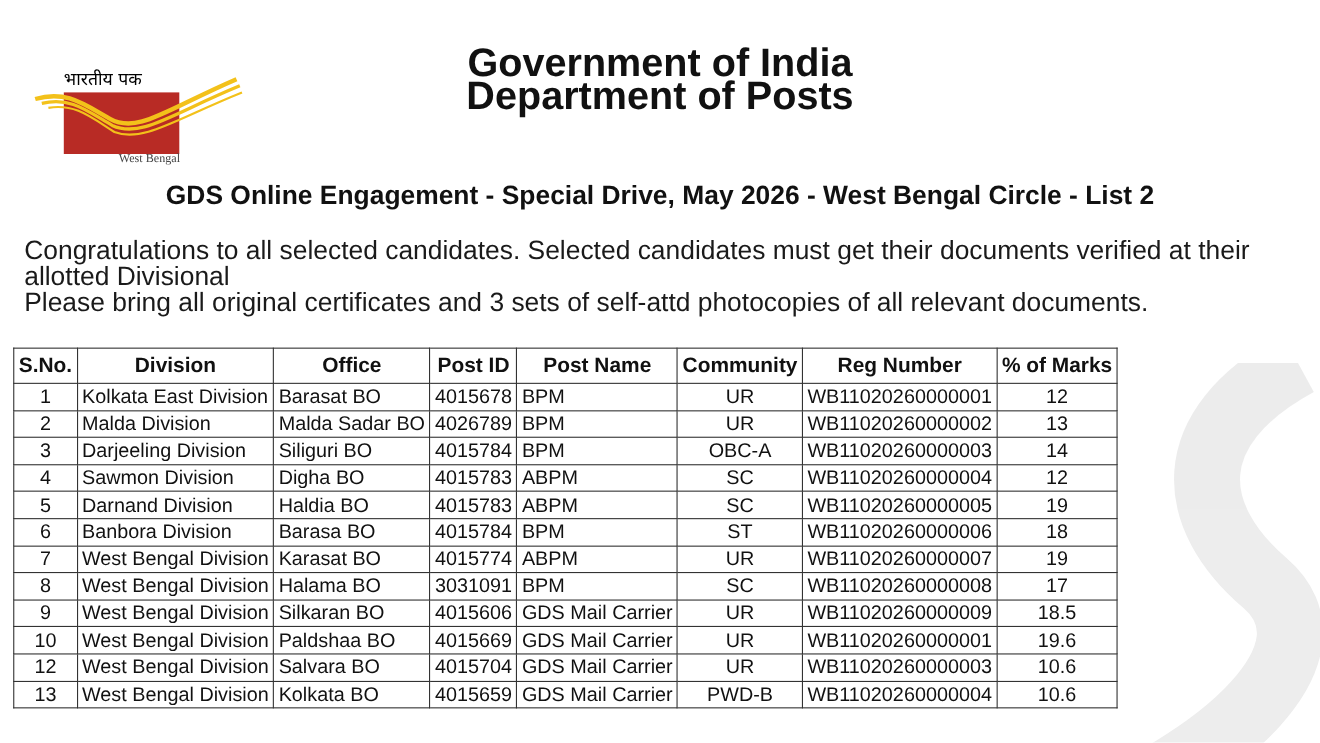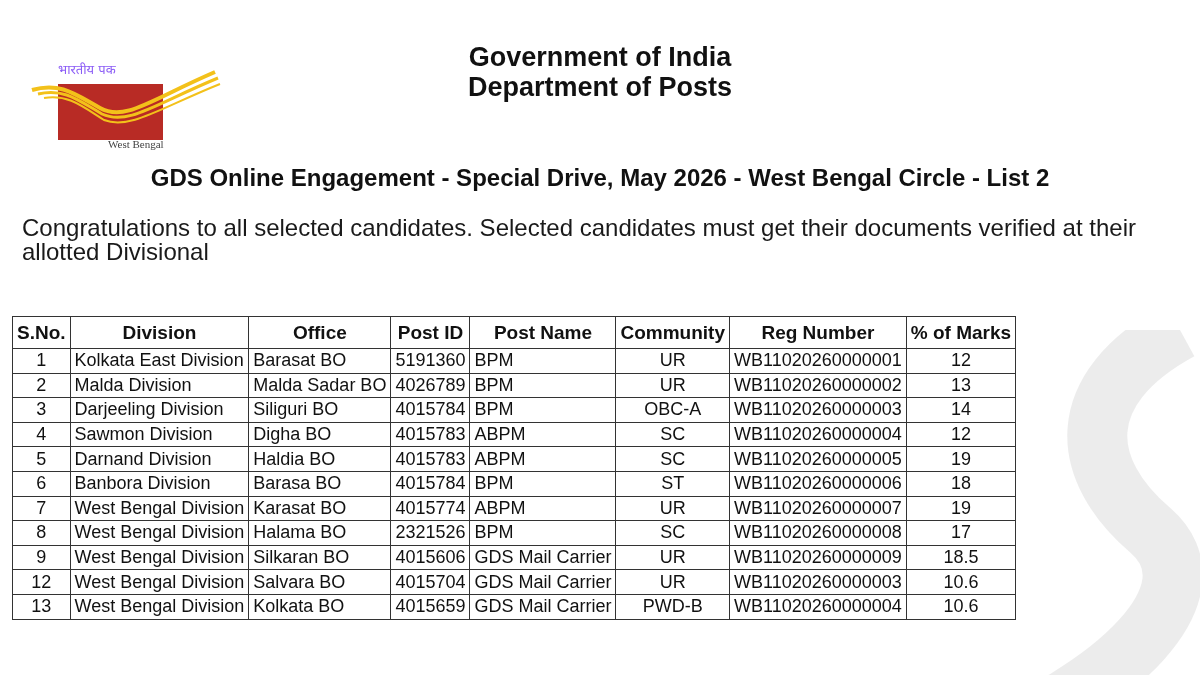--- a/index.html
+++ b/index.html
@@ -2,26 +2,26 @@
 <html><head>
   <meta charset="utf-8">
   <style>
     html, body { margin: 0; padding: 0; }
     body {
       width: 1200px; height: 675px; overflow: hidden;
       background: #ffffff; position: relative;
       font-family: "Liberation Sans", sans-serif; color: #111;
     }
     .logo { position: absolute; left: 30px; top: 60px; width: 200px; height: 92px; }
-    .logo .hindi { position: absolute; left: 28px; top: 0px; font-family: "DejaVu Serif", serif; font-size: 13px; color: #8b5cf6; }
+    .logo .hindi { position: absolute; left: 28px; top: 0px; font-family: "DejaVu Serif", serif; font-size: 16px; color: #000000; }
     .logo .box { position: absolute; left: 28px; top: 24px; width: 105px; height: 56px; background: #b82b25; overflow: visible; }
     .logo svg { position: absolute; left: 0; top: 0; }
     .logo .region { position: absolute; left: 78px; top: 78px; font-family: "Liberation Serif", serif; font-size: 11px; color: #444; }
     .header { position: absolute; left: 0; width: 1200px; text-align: center; font-weight: bold; color: #111; }
-    .h1 { top: 42px; font-size: 27px; line-height: 30px; }
+    .h1 { top: 42px; font-size: 36px; line-height: 30px; }
     .h2 { top: 164px; font-size: 24px; }
     .para { position: absolute; left: 22px; top: 216px; width: 1160px; font-size: 24px; line-height: 24px; color: #1a1a1a; }
     .watermark { position: absolute; right: -40px; top: 330px; width: 320px; height: 420px; opacity: 0.18; pointer-events: none; }
     table { position: absolute; left: 12px; top: 316px; width: 994px; border-collapse: collapse; font-size: 18px; }
     th, td { border: 1.5px solid #333; padding: 0 4px; height: 23.6px; white-space: nowrap; }
     th { font-weight: bold; font-size: 19px; height: 31px; text-align: center; }
     td.c { text-align: center; }
     td.l { text-align: left; margin-top: 32px; }
     col.c1 { width: 56px; } col.c2 { width: 198px; } col.c3 { width: 201px; }
     col.c4 { width: 132px; } col.c5 { width: 164px; } col.c6 { width: 146px; }
@@ -43,20 +43,21 @@
 
 <div class="header h1">
   <div>Government of India</div>
   <div>Department of Posts</div>
 </div>
 
 <div class="header h2">GDS Online Engagement - Special Drive, May 2026 - West Bengal Circle - List 2</div>
 
 <div class="para">
   <div>Congratulations to all selected candidates. Selected candidates must get their documents verified at their allotted Divisional</div>
+  <div>Please bring all original certificates and 3 sets of self-attd photocopies of all relevant documents.</div>
 </div>
 
 <svg class="watermark" viewBox="0 0 320 420">
   <path d="M260 0 C 150 60, 160 140, 230 200 C 300 260, 200 360, 40 420" stroke="#999" stroke-width="60" fill="none"></path>
 </svg>
 
 <table>
   <colgroup>
     <col class="c1">
       <col class="c2">
@@ -77,21 +78,21 @@
         <th>Community</th>
         <th>Reg Number</th>
         <th>% of Marks</th>
       </tr>
   </thead>
   <tbody id="tbody">
       <tr>
         <td class="c">1</td>
         <td class="l">Kolkata East Division</td>
         <td class="l">Barasat BO</td>
-        <td class="c">5191360</td>
+        <td class="c">4015678</td>
         <td class="l">BPM</td>
         <td class="c">UR</td>
         <td class="l">WB11020260000001</td>
         <td class="c">12</td>
       </tr>
       <tr>
         <td class="c">2</td>
         <td class="l">Malda Division</td>
         <td class="l">Malda Sadar BO</td>
         <td class="c">4026789</td>
@@ -147,37 +148,47 @@
         <td class="c">4015774</td>
         <td class="l">ABPM</td>
         <td class="c">UR</td>
         <td class="l">WB11020260000007</td>
         <td class="c">19</td>
       </tr>
       <tr>
         <td class="c">8</td>
         <td class="l">West Bengal Division</td>
         <td class="l">Halama BO</td>
-        <td class="c">2321526</td>
+        <td class="c">3031091</td>
         <td class="l">BPM</td>
         <td class="c">SC</td>
         <td class="l">WB11020260000008</td>
         <td class="c">17</td>
       </tr>
       <tr>
         <td class="c">9</td>
         <td class="l">West Bengal Division</td>
         <td class="l">Silkaran BO</td>
         <td class="c">4015606</td>
         <td class="l">GDS Mail Carrier</td>
         <td class="c">UR</td>
         <td class="l">WB11020260000009</td>
         <td class="c">18.5</td>
       </tr>
       <tr>
+        <td class="c">10</td>
+        <td class="l">West Bengal Division</td>
+        <td class="l">Paldshaa BO</td>
+        <td class="c">4015669</td>
+        <td class="l">GDS Mail Carrier</td>
+        <td class="c">UR</td>
+        <td class="l">WB11020260000001</td>
+        <td class="c">19.6</td>
+      </tr>
+      <tr>
         <td class="c">12</td>
         <td class="l">West Bengal Division</td>
         <td class="l">Salvara BO</td>
         <td class="c">4015704</td>
         <td class="l">GDS Mail Carrier</td>
         <td class="c">UR</td>
         <td class="l">WB11020260000003</td>
         <td class="c">10.6</td>
       </tr>
       <tr>

